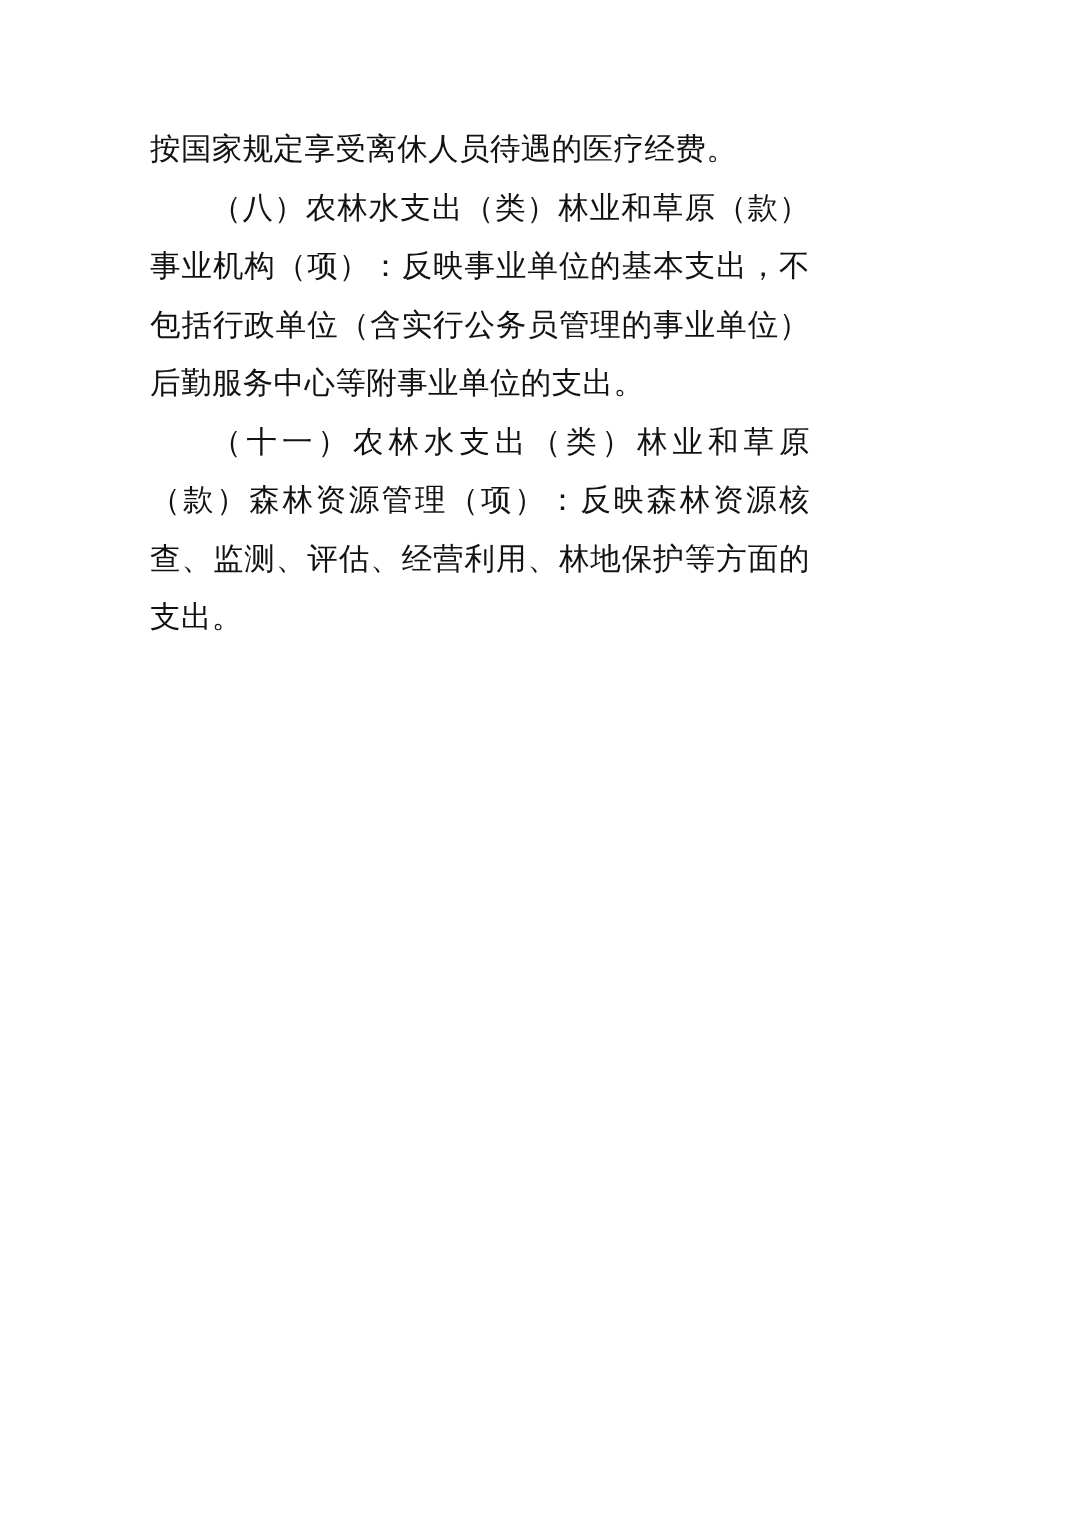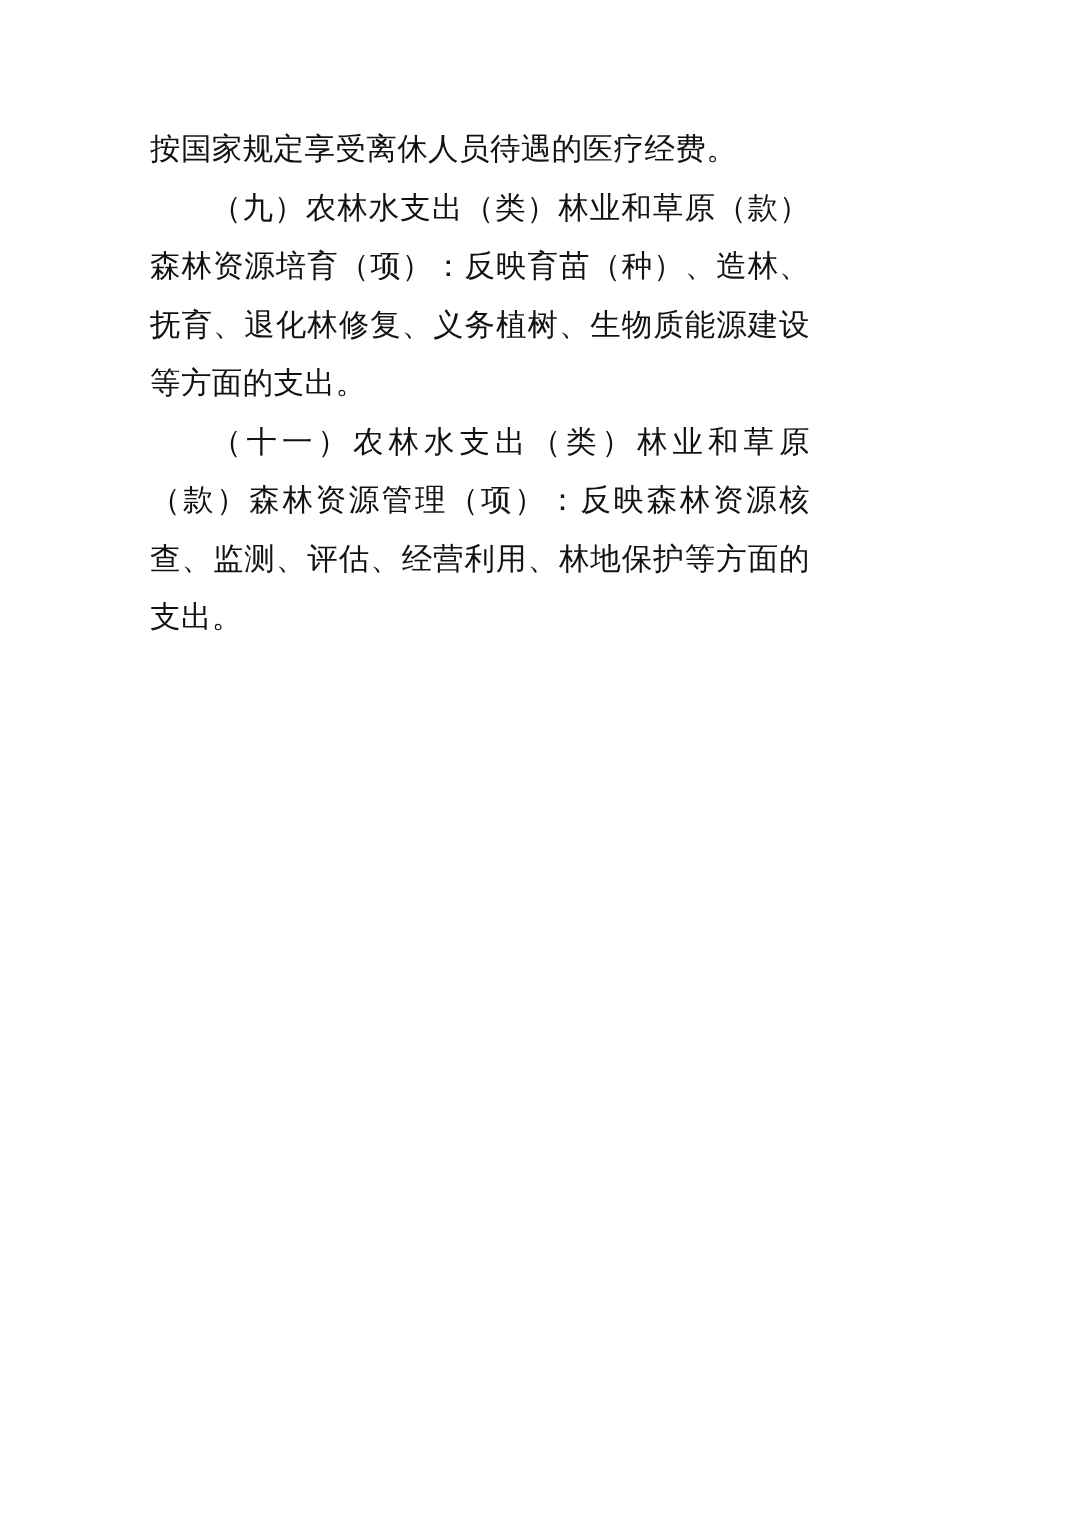--- a/index.html
+++ b/index.html
@@ -36,16 +36,16 @@
   .para.indent {
     text-indent: 2em;
   }
 </style>
 </head>
 <body>
 
 <div class="page">
   <div class="doc-body">
     <p class="para">按国家规定享受离休人员待遇的医疗经费。</p>
-    <p class="para indent">（九）农林水支出（类）林业和草原（款）森林资源培育（项）：反映育苗（种）、造林、抚育、退化林修复、义务植树、生物质能源建设等方面的支出。</p>
+    <p class="para indent">（八）农林水支出（类）林业和草原（款）事业机构（项）：反映事业单位的基本支出，不包括行政单位（含实行公务员管理的事业单位）后勤服务中心等附事业单位的支出。</p>
     <p class="para indent">（十一）农林水支出（类）林业和草原（款）森林资源管理（项）：反映森林资源核查、监测、评估、经营利用、林地保护等方面的支出。</p>
   </div>
 </div>
 
 </body></html>

